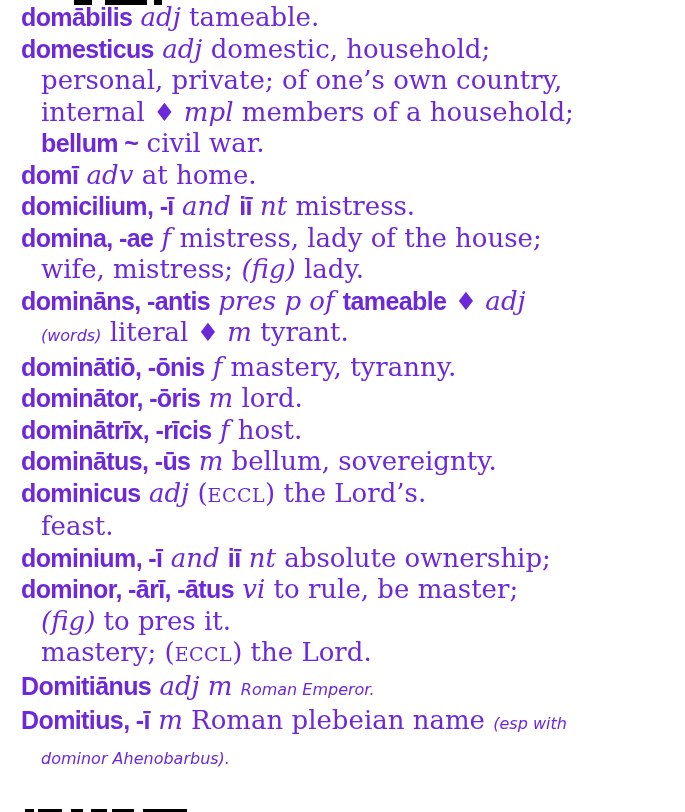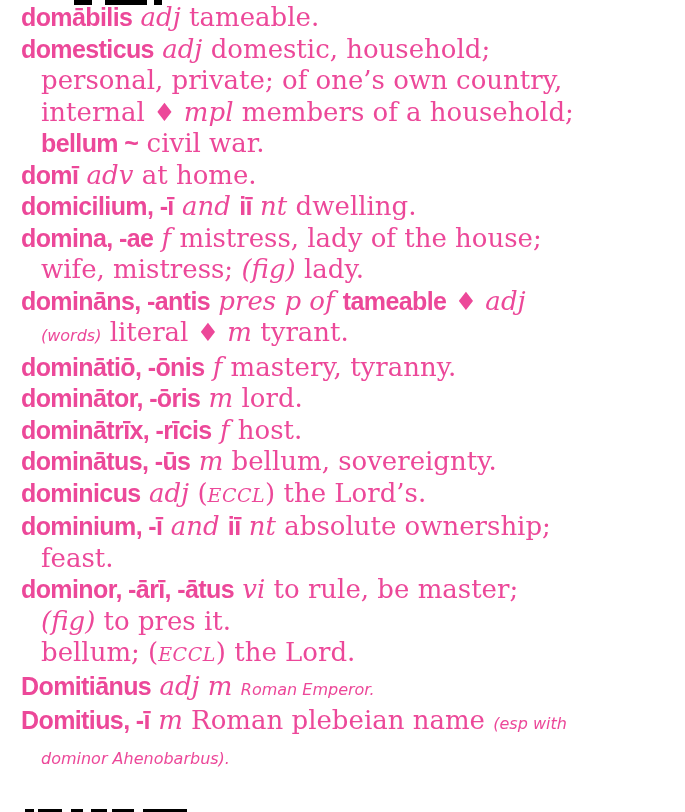--- a/index.html
+++ b/index.html
@@ -49,21 +49,20 @@
   
   .s-r { }
   
   .s-is {
     font-family: "DejaVu Sans", sans-serif;
     font-style: italic;
     font-size: 16px;
   }
   
   .s-sc {
-    font-style: italic;
     font-size: 19px;
     letter-spacing: 0.5px;
     text-align: center;
   }
   
   .s-d {
     font-family: "DejaVu Sans", sans-serif;
     font-size: 25px;
   }
   
@@ -72,35 +71,35 @@
     background: #000;
   }
 </style>
 </head>
 <body style="background: rgb(255, 255, 255);">
 
 <div class="fragment" style="left:74px;  top:0; width:18px; height:5px;"></div>
 <div class="fragment" style="left:105px; top:0; width:42px; height:5px;"></div>
 <div class="fragment" style="left:154px; top:0; width:8px;  height:5px;"></div>
 
-<div class="page" style="color: #ec4899; padding-left: 21px;">
+<div class="page" style="color: #6d28d9; padding-left: 21px;">
     <div class="entry">
       <div class="line"><span class="s-b">domābilis</span><span class="s-i"> adj </span><span class="s-r">tameable.</span></div>
     </div>
     <div class="entry">
       <div class="line"><span class="s-b">domesticus</span><span class="s-i"> adj </span><span class="s-r">domestic, household;</span></div>
       <div class="line cont"><span class="s-r">personal, private; of one’s own country,</span></div>
       <div class="line cont"><span class="s-r">internal </span><span class="s-d">♦</span><span class="s-i"> mpl </span><span class="s-r">members of a household;</span></div>
       <div class="line cont"><span class="s-b">bellum ~</span><span class="s-r"> civil war.</span></div>
     </div>
     <div class="entry">
       <div class="line"><span class="s-b">domī</span><span class="s-i"> adv </span><span class="s-r">at home.</span></div>
     </div>
     <div class="entry">
-      <div class="line"><span class="s-b">domicilium, -ī</span><span class="s-i"> and </span><span class="s-b">iī</span><span class="s-i"> nt </span><span class="s-r">dwelling.</span></div>
+      <div class="line"><span class="s-b">domicilium, -ī</span><span class="s-i"> and </span><span class="s-b">iī</span><span class="s-i"> nt </span><span class="s-r">mistress.</span></div>
     </div>
     <div class="entry">
       <div class="line"><span class="s-b">domina, -ae</span><span class="s-i"> f </span><span class="s-r">mistress, lady of the house;</span></div>
       <div class="line cont"><span class="s-r">wife, mistress; </span><span class="s-i">(fig)</span><span class="s-r"> lady.</span></div>
     </div>
     <div class="entry">
       <div class="line"><span class="s-b">domināns, -antis</span><span class="s-i"> pres p of </span><span class="s-b">tameable</span><span class="s-r"> </span><span class="s-d">♦</span><span class="s-i"> adj</span></div>
       <div class="line cont"><span class="s-is">(words)</span><span class="s-r"> literal </span><span class="s-d">♦</span><span class="s-i"> m </span><span class="s-r">tyrant.</span></div>
     </div>
     <div class="entry">
@@ -112,29 +111,29 @@
     <div class="entry">
       <div class="line"><span class="s-b">dominātrīx, -rīcis</span><span class="s-i"> f </span><span class="s-r">host.</span></div>
     </div>
     <div class="entry">
       <div class="line"><span class="s-b">dominātus, -ūs</span><span class="s-i"> m </span><span class="s-r">bellum, sovereignty.</span></div>
     </div>
     <div class="entry">
       <div class="line"><span class="s-b">dominicus</span><span class="s-i"> adj </span><span class="s-r">(</span><span class="s-sc">ECCL</span><span class="s-r">) the Lord’s.</span></div>
     </div>
     <div class="entry">
+      <div class="line cont"><span class="s-r">feast.</span></div>
       <div class="line"><span class="s-b">dominium, -ī</span><span class="s-i"> and </span><span class="s-b">iī</span><span class="s-i"> nt </span><span class="s-r">absolute ownership;</span></div>
-      <div class="line cont"><span class="s-r">feast.</span></div>
     </div>
     <div class="entry">
       <div class="line"><span class="s-b">dominor, -ārī, -ātus</span><span class="s-i"> vi </span><span class="s-r">to rule, be master;</span></div>
       <div class="line cont"><span class="s-i">(fig)</span><span class="s-r"> to pres it.</span></div>
     </div>
     <div class="entry">
-      <div class="line cont"><span class="s-r">bellum; (</span><span class="s-sc">ECCL</span><span class="s-r">) the Lord.</span></div>
+      <div class="line cont"><span class="s-r">mastery; (</span><span class="s-sc">ECCL</span><span class="s-r">) the Lord.</span></div>
     </div>
     <div class="entry">
       <div class="line"><span class="s-b">Domitiānus</span><span class="s-i"> adj m </span><span class="s-is">Roman Emperor.</span></div>
     </div>
     <div class="entry">
       <div class="line"><span class="s-b">Domitius, -ī</span><span class="s-i"> m </span><span class="s-r">Roman plebeian name </span><span class="s-is">(esp with</span></div>
       <div class="line cont"><span class="s-is">dominor Ahenobarbus).</span></div>
     </div>
   </div>
 

